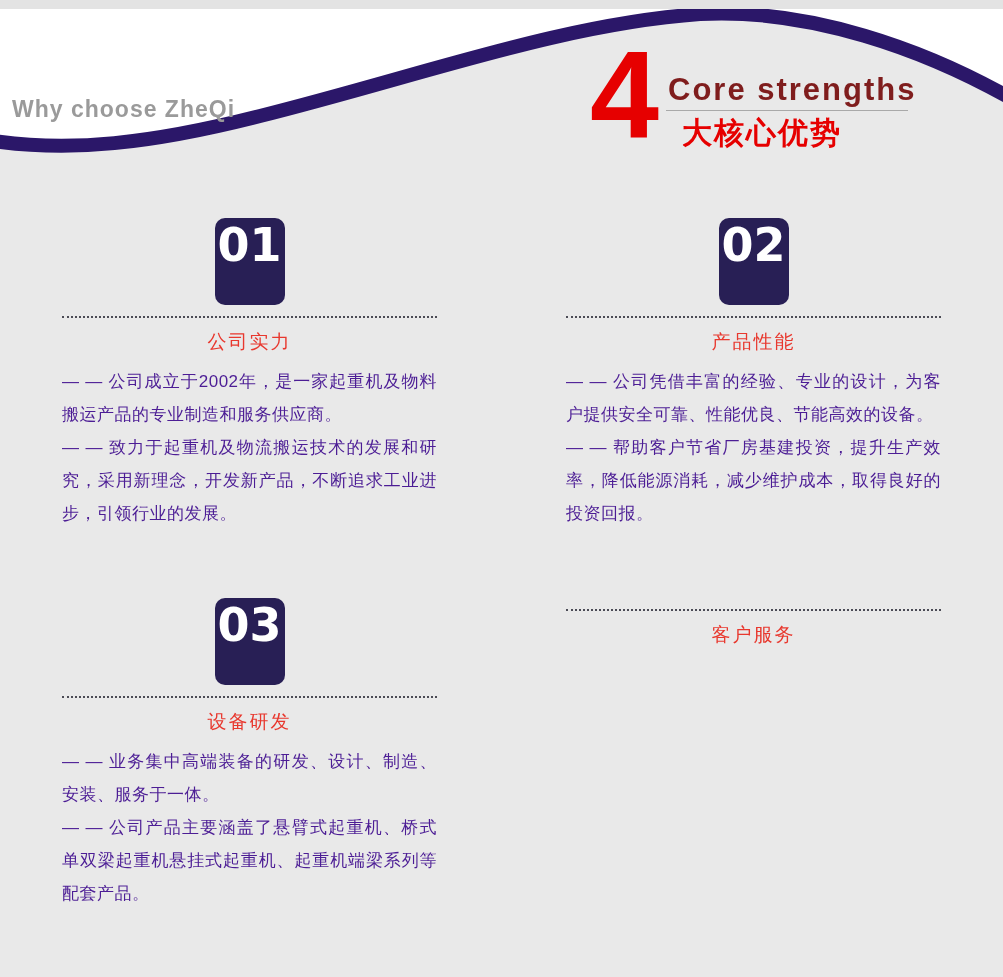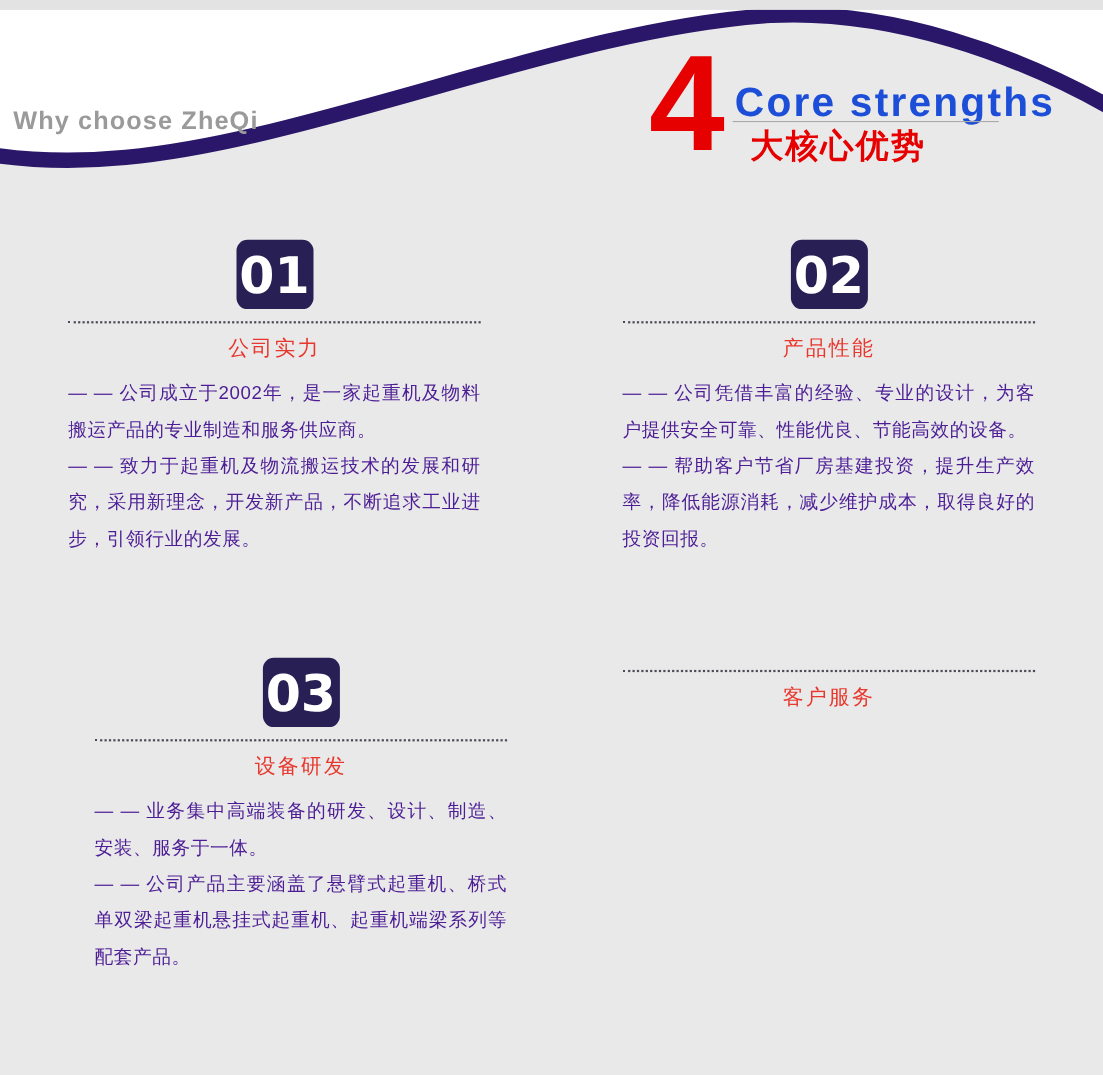--- a/index.html
+++ b/index.html
@@ -13,35 +13,35 @@
 
   
   .top-strip{position:absolute;left:0;top:0;width:1003px;height:9px;background:#e3e3e3;z-index:3;}
   .swoosh-svg{position:absolute;left:0;top:0;z-index:1;display:block;}
   .hdr{position:absolute;z-index:4;}
   .main-title{left:12px;top:26px;font-size:42px;font-weight:800;color:#1c1c1c;letter-spacing:1px;line-height:58px;}
   .main-title .red{color:#e8231a;}
   .sub-title{left:12px;top:96px;font-size:23px;font-weight:700;color:#9a9a9a;letter-spacing:1px;}
 
   .core-num{left:590px;top:38px;font-size:124px;font-weight:800;color:#e60000;line-height:112px;}
-  .core-en{left:668px;top:72px;font-size:37px;font-weight:700;color:#1d4ed8;letter-spacing:2px;}
+  .core-en{left:668px;top:72px;font-size:31px;font-weight:700;color:#7f1d1d;letter-spacing:2px;}
   .core-line{left:666px;top:110px;width:242px;height:1px;background:#a9a9a9;}
   .core-cn{left:682px;top:113px;font-size:30px;font-weight:700;color:#e60000;letter-spacing:2px;}
 
   
   .block{position:absolute;width:375px;z-index:2;}
   .b1{left:62px;top:218px;}
   .b2{left:566px;top:218px;}
-  .b3{left:62px;top:598px;margin-left:24px;}
+  .b3{left:62px;top:598px;}
   .b4{left:566px;top:598px;}
 
   .num-square{
-    width:70px;height:63px;margin:0 auto;
+    width:70px;height:87px;margin:0 auto;
     background:#281f55;border-radius:10px;
-    display:flex;align-items:center;justify-content:center;
+    display:flex;align-items:flex-start;justify-content:center;
     color:#ffffff;font-size:46px;font-weight:800;
     font-family:"DejaVu Sans","Liberation Sans",sans-serif;
   }
   .dotline{margin-top:11px;border-bottom:2px dotted #4b4b55;height:0;}
   .blk-title{margin-top:9px;text-align:center;font-size:19px;color:#e8382e;letter-spacing:2px;line-height:30px;}
   .blk-text{margin-top:8px;}
   .blk-text p{
     margin:0;padding:0;
     font-size:17px;line-height:33px;color:#4c1d95;
     letter-spacing:0.5px;text-align:justify;

